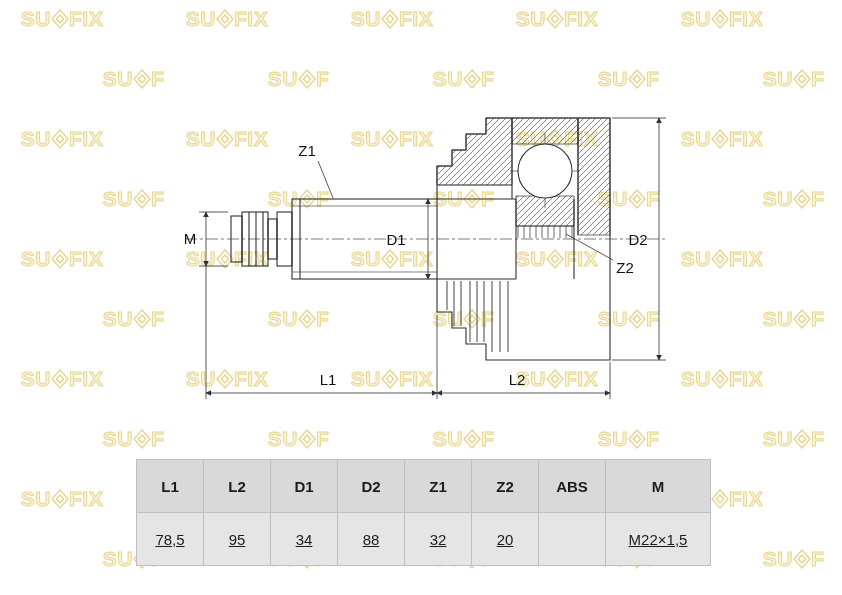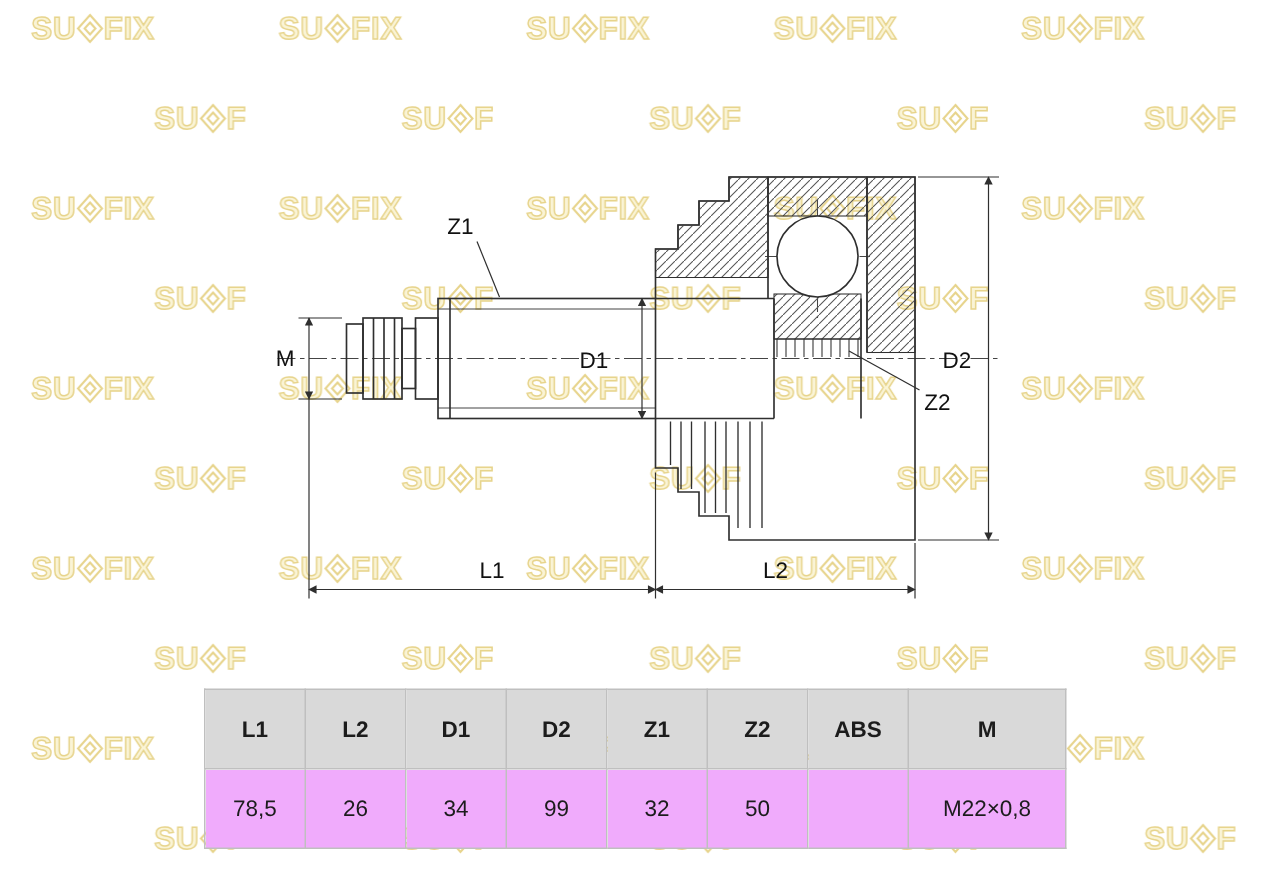--- a/index.html
+++ b/index.html
@@ -23,21 +23,21 @@
   .spec-table {
     position:absolute; left:136px; top:459px; z-index:2;
     width:574px; border-collapse:collapse; table-layout:fixed;
   }
   .spec-table th, .spec-table td {
     border:1px solid #bfbfbf; height:50px;
     text-align:center; vertical-align:middle;
     font-size:15px; color:#1c1c1c; overflow:hidden;
   }
   .spec-table th { background:#d9d9d9; font-weight:bold; }
-  .spec-table td { background:#f0abfc; font-weight:normal; }
+  .spec-table td { background:#e5e5e5; font-weight:normal;text-decoration:underline; }
 </style>
 </head>
 <body>
 
 <div class="page">
 
   <svg id="wm-layer" class="layer" width="842" height="595" viewBox="0 0 842 595">
     <defs>
       <pattern id="wm" width="165" height="120" patternUnits="userSpaceOnUse">
         <g transform="translate(55,26)">
@@ -205,24 +205,24 @@
         <th>L2</th>
         <th>D1</th>
         <th>D2</th>
         <th>Z1</th>
         <th>Z2</th>
         <th>ABS</th>
         <th>M</th>
       </tr>
       <tr>
         <td>78,5</td>
-        <td>26</td>
+        <td>95</td>
         <td>34</td>
-        <td>99</td>
+        <td>88</td>
         <td>32</td>
-        <td>50</td>
+        <td>20</td>
         <td></td>
-        <td>M22×0,8</td>
+        <td>M22×1,5</td>
       </tr>
     </tbody>
   </table>
 
 </div>
 
 </body></html>

